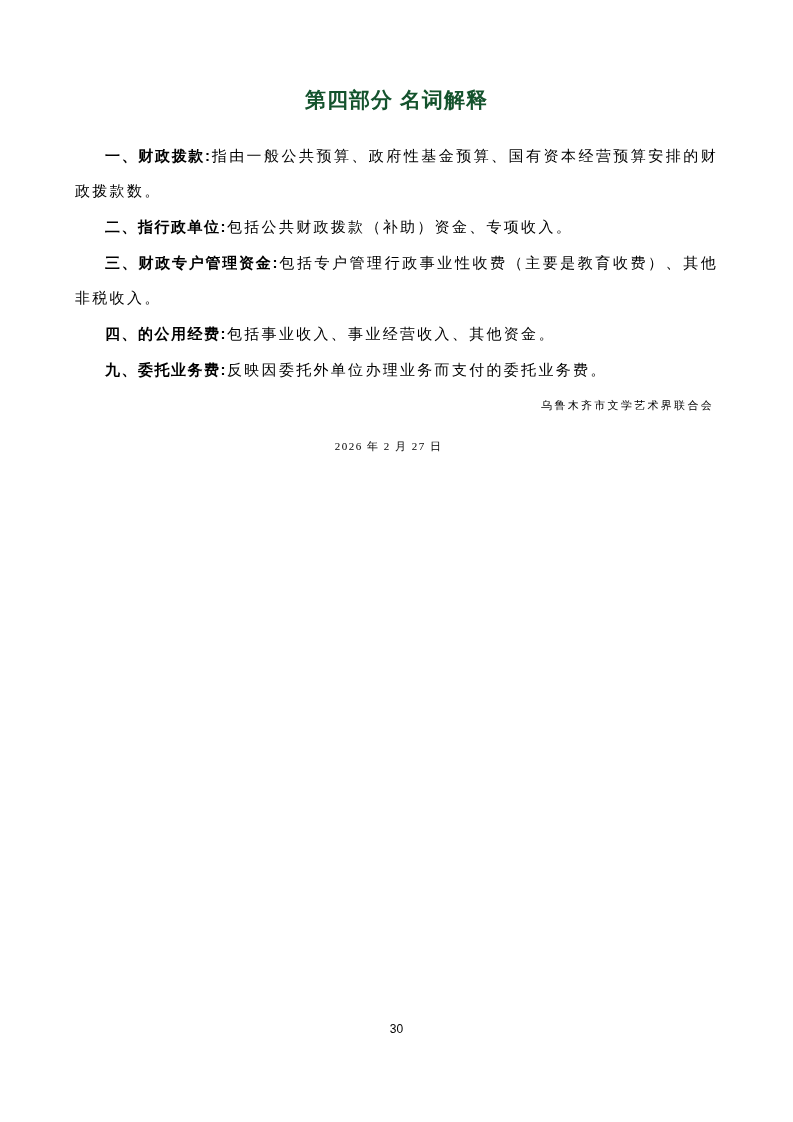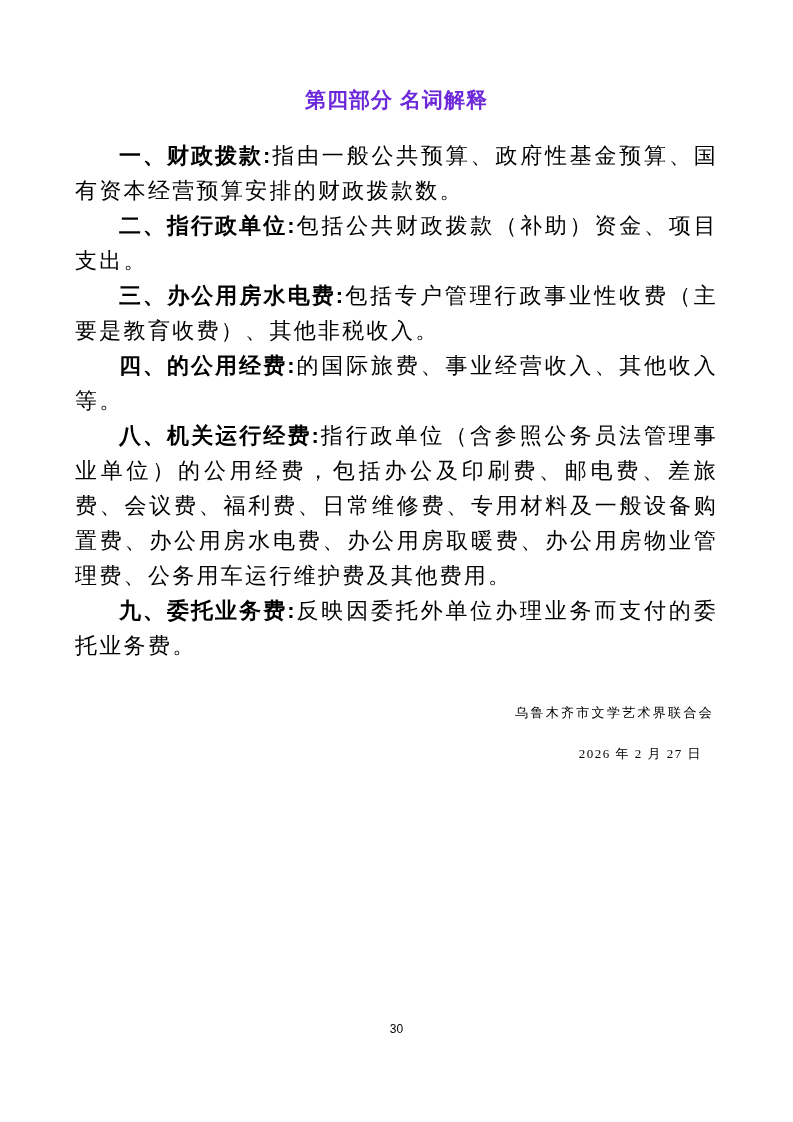--- a/index.html
+++ b/index.html
@@ -18,51 +18,51 @@
     background: #ffffff;
     padding: 86px 75px 0 75px;
   }
   .doc-title {
     text-align: center;
     font-family: "Liberation Sans", "DejaVu Sans", sans-serif;
     font-weight: 700;
     font-size: 21px;
     letter-spacing: 1px;
     margin-bottom: 24px;
-    color: #6d28d9;
+    color: #14532d;
   }
   .content {
-    font-size: 22px;
+    font-size: 15px;
     line-height: 35px;
     letter-spacing: 2.3px;
     text-align: justify;
   }
   .para {
     text-indent: 2em;
     margin: 0;
   }
   .para .label {
     font-family: "Liberation Sans", "DejaVu Sans", sans-serif;
     font-weight: 700;
     letter-spacing: 1.5px;
   }
   .signature-block {
-    font-size: 13px;
+    font-size: 11px;
     line-height: 35px;
     letter-spacing: 2.3px;
     text-align: right;
-    margin-top: 32px;
   }
   .signature-line {
     padding-right: 4px;
   }
   .date-line {
     margin-top: 6px;
     padding-right: 16px;
     letter-spacing: 1.5px;
+    text-align: center;
   }
   .page-footer {
     position: absolute;
     top: 1022px;
     left: 0;
     width: 793px;
     text-align: center;
     font-size: 12px;
     font-family: "Liberation Sans", "DejaVu Sans", sans-serif;
     color: #000000;
@@ -72,30 +72,29 @@
 <body>
 
 <div class="page">
 
   <h1 class="doc-title">第四部分 名词解释</h1>
 
   <div class="content">
 
     <p class="para"><b class="label">一、财政拨款:</b><span>指由一般公共预算、政府性基金预算、国有资本经营预算安排的财政拨款数。</span></p>
 
-    <p class="para"><b class="label">二、指行政单位:</b><span>包括公共财政拨款（补助）资金、项目支出。</span></p>
+    <p class="para"><b class="label">二、指行政单位:</b><span>包括公共财政拨款（补助）资金、专项收入。</span></p>
 
-    <p class="para"><b class="label">三、办公用房水电费:</b><span>包括专户管理行政事业性收费（主要是教育收费）、其他非税收入。</span></p>
+    <p class="para"><b class="label">三、财政专户管理资金:</b><span>包括专户管理行政事业性收费（主要是教育收费）、其他非税收入。</span></p>
 
-    <p class="para"><b class="label">四、的公用经费:</b><span>的国际旅费、事业经营收入、其他收入等。</span></p>
+    <p class="para"><b class="label">四、的公用经费:</b><span>包括事业收入、事业经营收入、其他资金。</span></p>
 
 
 
 
-    <p class="para"><b class="label">八、机关运行经费:</b><span>指行政单位（含参照公务员法管理事业单位）的公用经费，包括办公及印刷费、邮电费、差旅费、会议费、福利费、日常维修费、专用材料及一般设备购置费、办公用房水电费、办公用房取暖费、办公用房物业管理费、公务用车运行维护费及其他费用。</span></p>
 
     <p class="para"><b class="label">九、委托业务费:</b><span>反映因委托外单位办理业务而支付的委托业务费。</span></p>
 
   </div>
 
   <div class="signature-block">
     <div class="signature-line">乌鲁木齐市文学艺术界联合会</div>
     <div class="date-line">2026 年 2 月 27 日</div>
   </div>
 

